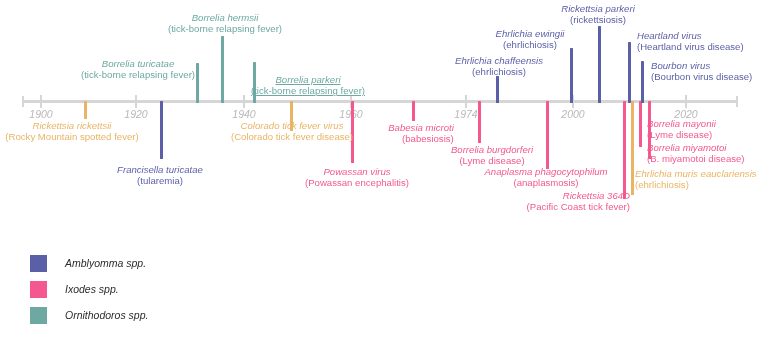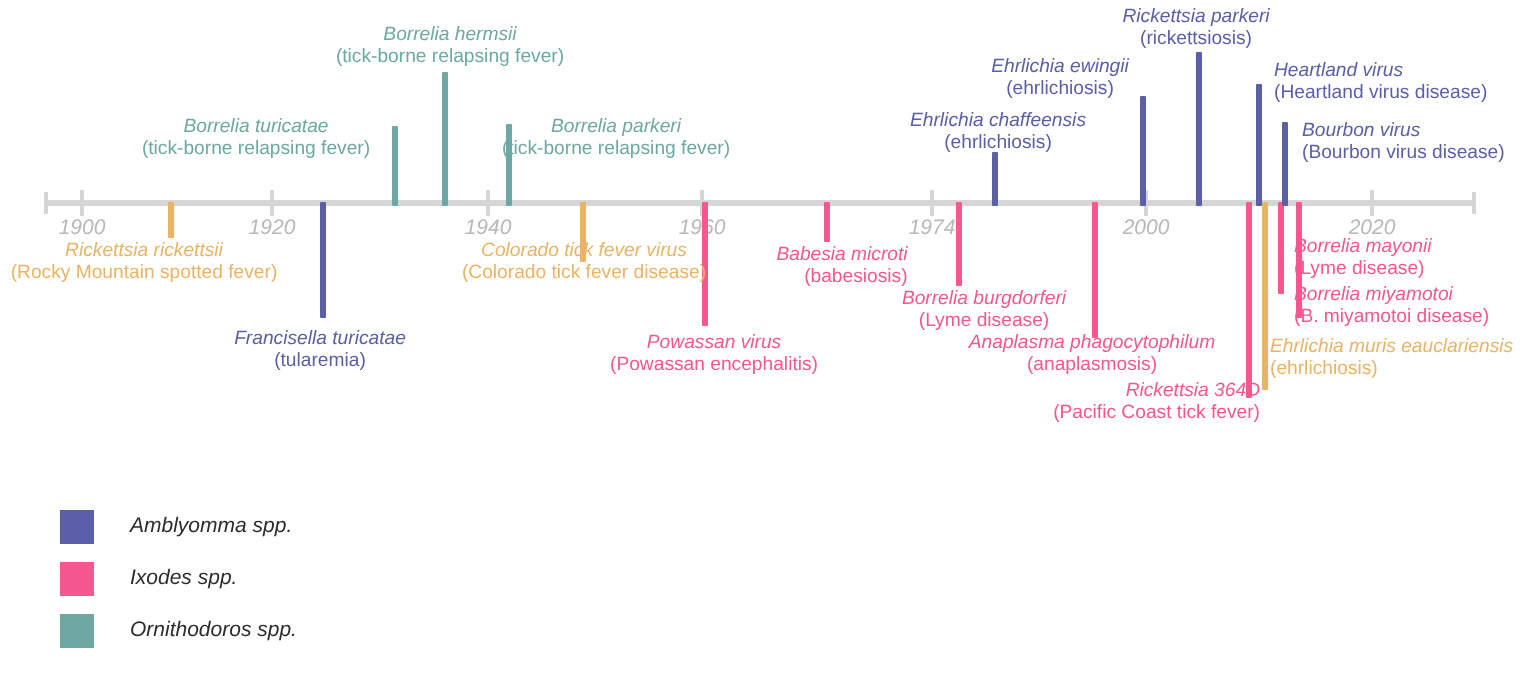--- a/index.html
+++ b/index.html
@@ -149,29 +149,29 @@
     </div>
   <div id="labels">
       <div class="evt-label al-center" style="left: 72px; top: 120px; color: rgb(234, 180, 100);">
         <span class="sp">Rickettsia rickettsii</span>
         <span class="dz">(Rocky Mountain spotted fever)</span>
       </div>
       <div class="evt-label al-center" style="left: 160px; top: 164px; color: rgb(91, 95, 168);">
         <span class="sp">Francisella turicatae</span>
         <span class="dz">(tularemia)</span>
       </div>
-      <div class="evt-label al-center" style="left: 128px; top: 58px; color: rgb(109, 169, 162);">
+      <div class="evt-label al-center" style="left: 138px; top: 58px; color: rgb(109, 169, 162);">
         <span class="sp">Borrelia turicatae</span>
         <span class="dz">(tick-borne relapsing fever)</span>
       </div>
       <div class="evt-label al-center" style="left: 225px; top: 12px; color: rgb(109, 169, 162);">
         <span class="sp">Borrelia hermsii</span>
         <span class="dz">(tick-borne relapsing fever)</span>
       </div>
-      <div class="evt-label al-center" style="left: 308px; top: 58px; color: rgb(109, 169, 162);">
+      <div class="evt-label al-center" style="left: 308px; top: 74px; color: rgb(109, 169, 162); text-decoration: underline;">
         <span class="sp">Borrelia parkeri</span>
         <span class="dz">(tick-borne relapsing fever)</span>
       </div>
       <div class="evt-label al-center" style="left: 292px; top: 120px; color: rgb(234, 180, 100);">
         <span class="sp">Colorado tick fever virus</span>
         <span class="dz">(Colorado tick fever disease)</span>
       </div>
       <div class="evt-label al-center" style="left: 357px; top: 166px; color: rgb(244, 88, 143);">
         <span class="sp">Powassan virus</span>
         <span class="dz">(Powassan encephalitis)</span>

